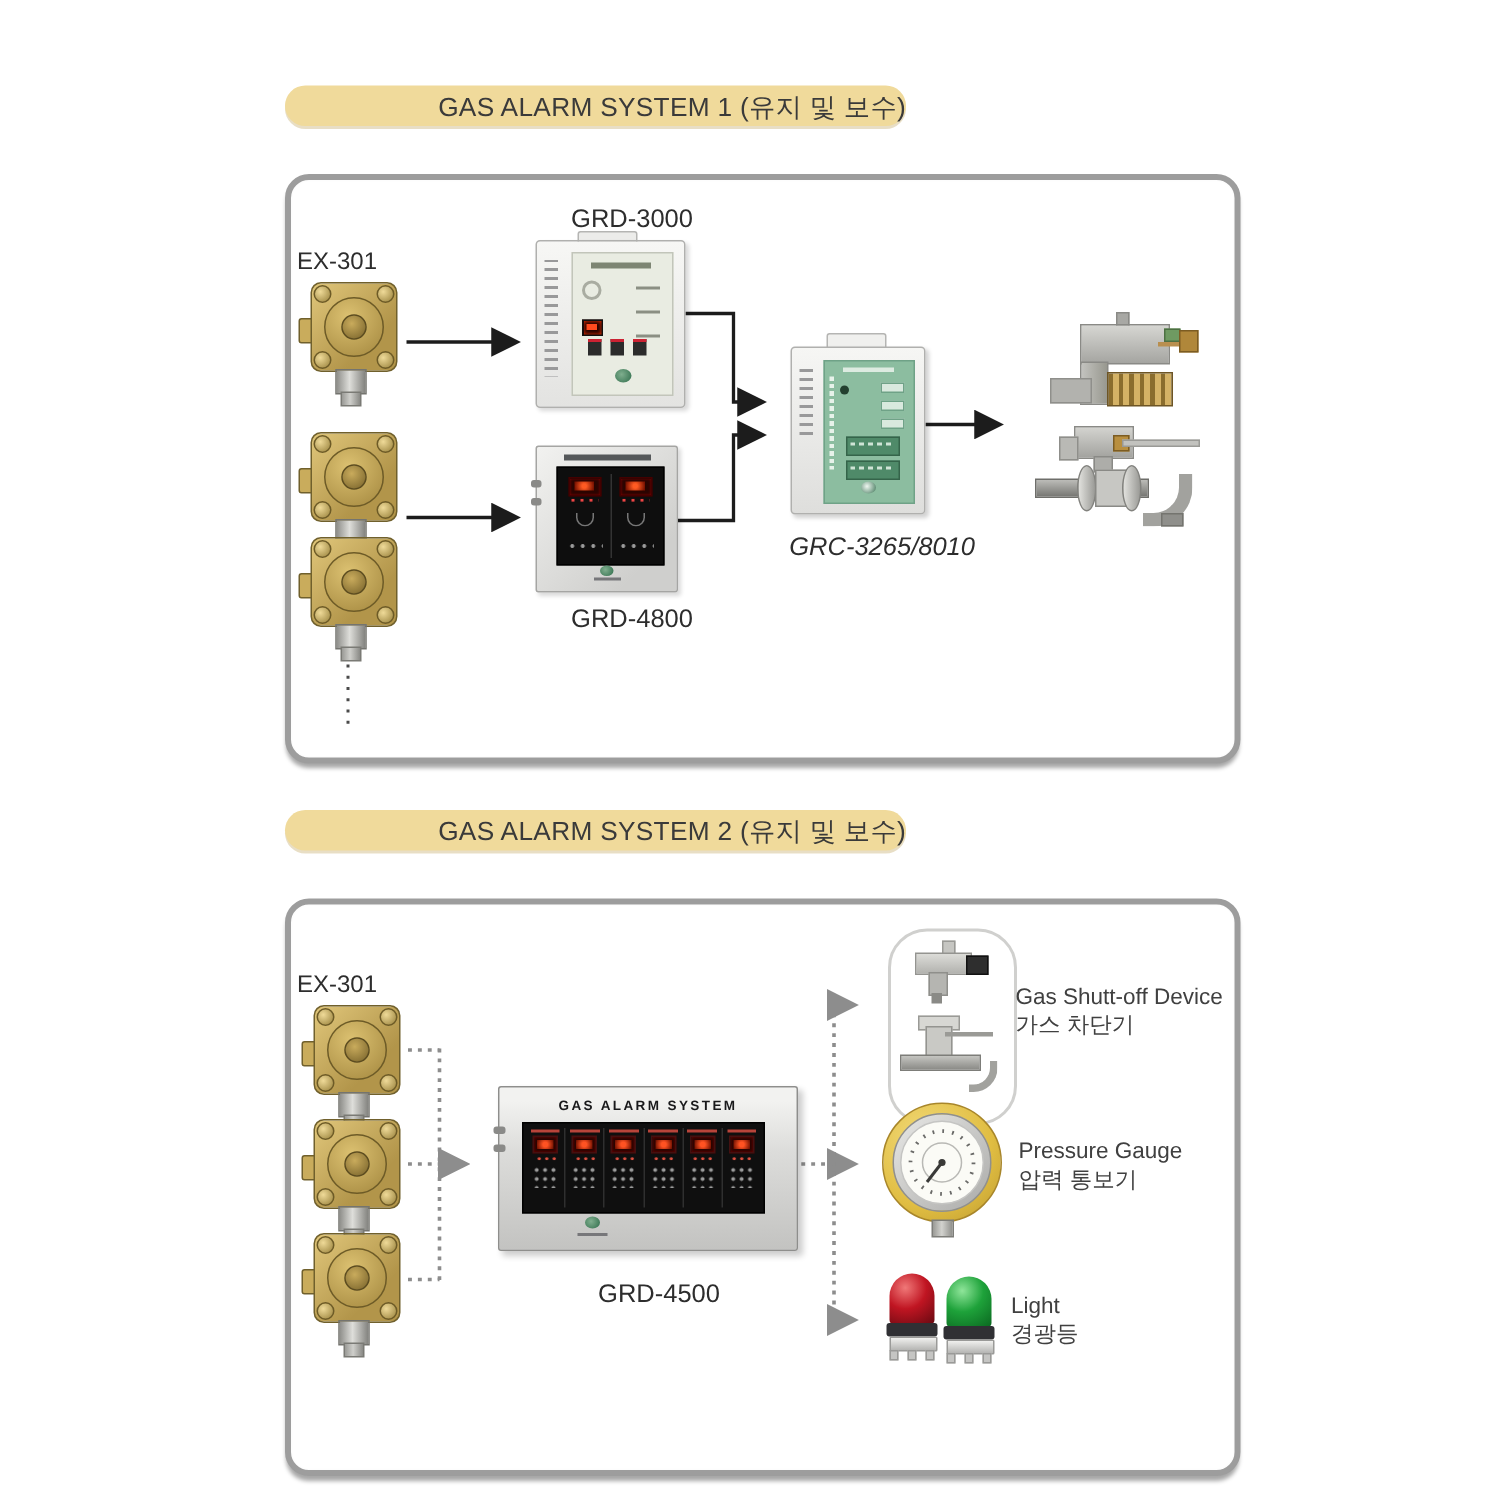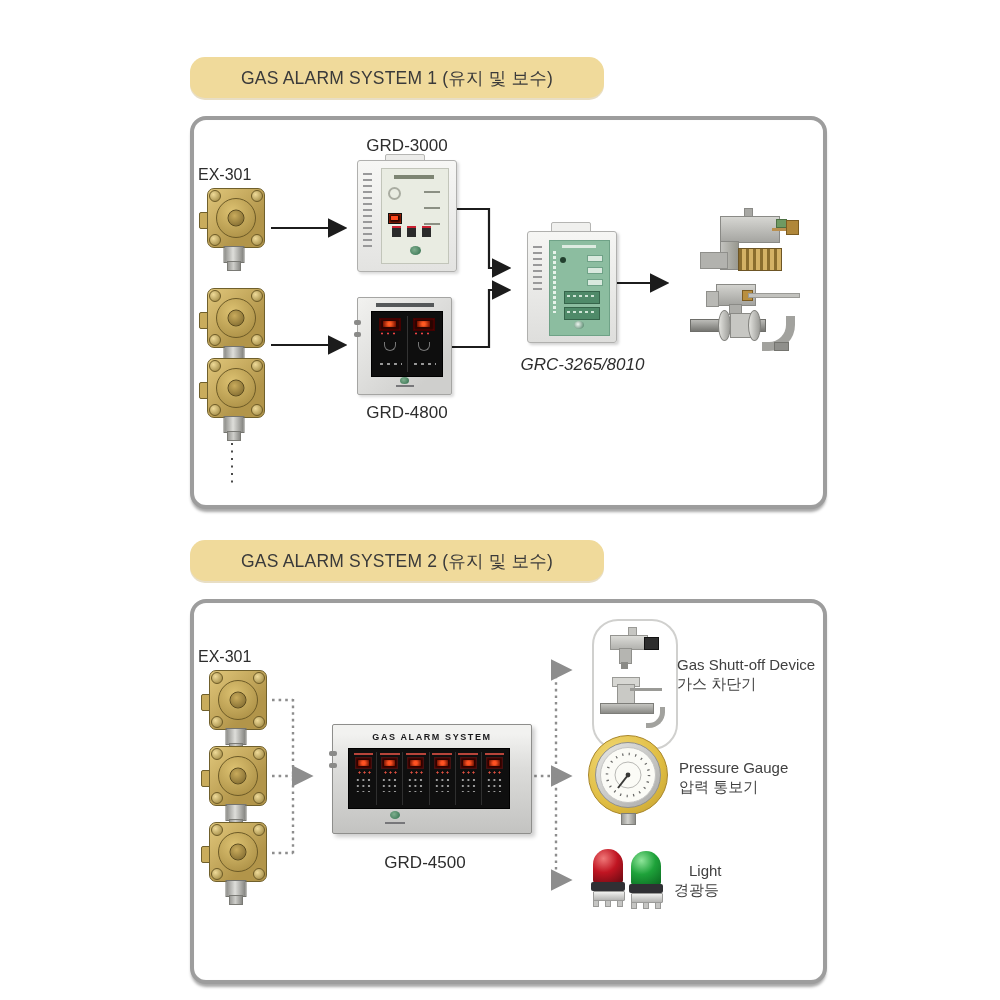--- a/index.html
+++ b/index.html
@@ -1,24 +1,24 @@
 <!DOCTYPE html>
 <html><head>
 <meta charset="utf-8">
 <style>
   html,body{margin:0;padding:0;background:#fff;}
   .page{position:relative;width:1000px;height:1000px;background:#ffffff;overflow:hidden;
         font-family:"Liberation Sans", sans-serif;color:#2f2f2f;}
-  .banner{position:absolute;width:414px;height:41px;background:#f0da9b;border-radius:15px;
-          display:flex;align-items:center;justify-content:center;font-size:17.5px;color:#3a3a3a;
+  .banner{position:absolute;width:414px;height:27px;background:#f0da9b;border-radius:15px;
+          display:flex;align-items:center;justify-content:flex-end;font-size:17.5px;color:#3a3a3a;
           box-shadow:0 2px 0 rgba(190,160,90,.35);letter-spacing:.2px;}
   .diagram-box{position:absolute;width:629px;background:#fff;border:4px solid #9d9d9d;border-radius:16px;
           box-shadow:0 4px 3px -1px rgba(0,0,0,.35), inset 0 0 0 1px #fdfdfd;}
   .lbl{position:absolute;font-size:17px;color:#2d2d2d;}
-  .lbl.center{text-align:center;}
+  .lbl.center{text-align:right;}
   .out-lbl{position:absolute;font-size:15px;line-height:19px;color:#404040;}
   svg.wires{position:absolute;left:0;top:0;width:1000px;height:1000px;pointer-events:none;}
 
   
   .sensor{position:absolute;width:64px;height:86px;}
   .s-tab{position:absolute;left:-3px;top:26px;width:11px;height:15px;background:#c9ac5c;border:1px solid #70602c;border-radius:2px;}
   .s-body{position:absolute;left:5px;top:2px;width:56px;height:58px;border-radius:7px;
           background:linear-gradient(135deg,#e0c67a,#b2954a 70%);border:1px solid #70602c;}
   .s-bolt{position:absolute;width:10px;height:10px;border-radius:50%;
           background:radial-gradient(circle at 35% 35%,#efda98,#97803a);border:1px solid #6d5b27;}
@@ -526,17 +526,17 @@
     <div class="bc-dome"></div>
     <div class="bc-band"></div>
     <div class="bc-base"></div>
     <div class="bc-feet">
         <i></i>
         <i></i>
         <i></i>
       </div>
   </div>
   <div class="out-lbl" style="left:674px;top:861px;">
-    <span style="display:block;margin-left:15px;">Light</span>
+    <span style="display:block;">Light</span>
     <span style="display:block;">경광등</span>
   </div>
 
 </div>
 
 </body></html>

